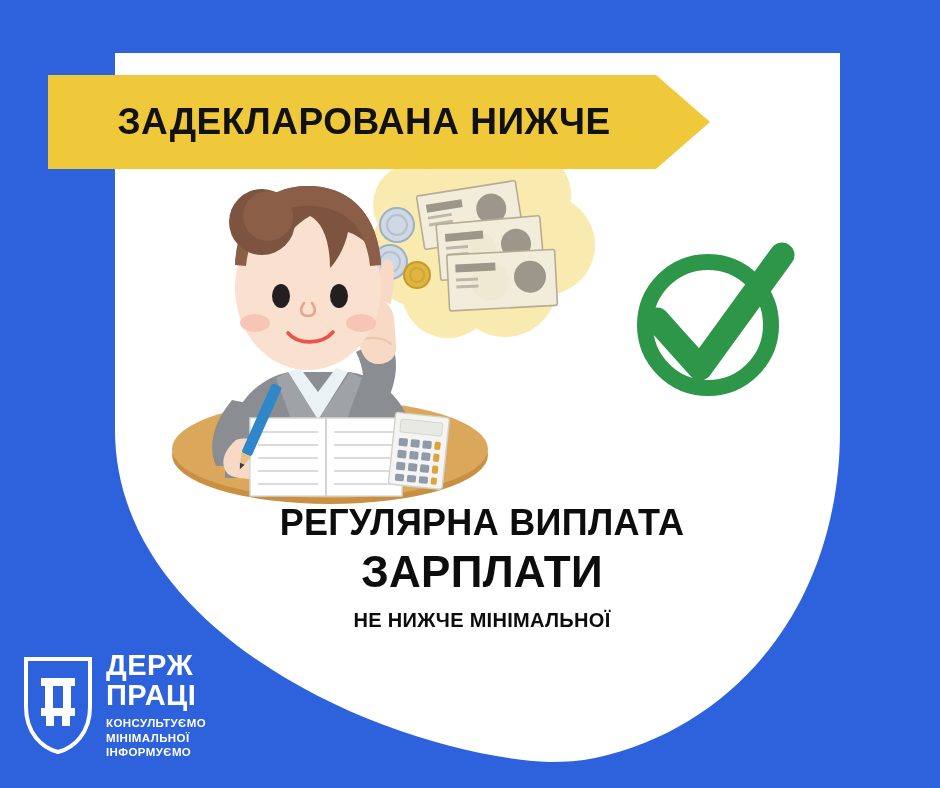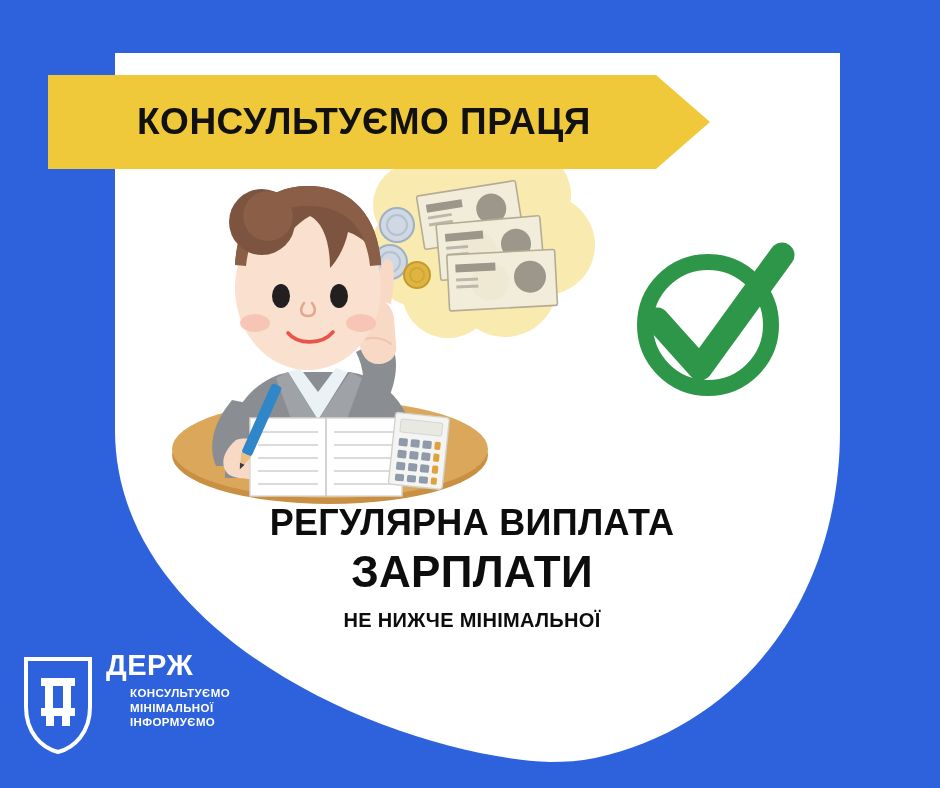--- a/index.html
+++ b/index.html
@@ -53,21 +53,21 @@
     letter-spacing: 0.5px;
     color: #111111;
     white-space: nowrap;
     padding-left: 22px;
     box-sizing: border-box;
   }
   
   #headline {
     position: absolute;
     z-index: 5;
-    left: 112px;
+    left: 122px;
     top: 500px;
     width: 720px;
     text-align: center;
     color: #0d0d0d;
     font-family: "Liberation Sans", sans-serif;
     font-weight: bold;
   }
   .hl1 { font-size: 36px; line-height: 46px; letter-spacing: 0.3px; }
   .hl2 { font-size: 44px; line-height: 52px; letter-spacing: 0.3px; }
   .hl3 { font-size: 20px; line-height: 44px; letter-spacing: 0.3px; }
@@ -87,21 +87,21 @@
     margin-left: 12px;
     color: #ffffff;
     font-family: "Liberation Sans", sans-serif;
   }
   .logo-word {
     font-weight: bold;
     font-size: 29px;
     line-height: 30px;
     letter-spacing: 0.5px;
   }
-  #logo-tagline { margin-top: 6px; margin-left: 24px; }
+  #logo-tagline { margin-top: 6px; }
   .tagline-line {
     font-weight: bold;
     font-size: 11.5px;
     line-height: 14.5px;
     letter-spacing: 0.4px;
   }
 </style>
 </head>
 <body>
 
@@ -250,41 +250,42 @@
 
   <svg class="layer" id="check-svg" viewBox="0 0 940 788" aria-hidden="true">
     <circle cx="708" cy="325" r="63" fill="none" stroke="#2e9648" stroke-width="16"></circle>
     <path d="M657,320 L700,368 L782,255" fill="none" stroke="#2e9648" stroke-width="25" stroke-linecap="round" stroke-linejoin="round"></path>
   </svg>
 
   <div id="banner">
     <svg id="banner-shape" viewBox="0 0 662 94" aria-hidden="true">
       <path d="M0,0 L608,0 L662,47 L608,94 L0,94 Z" fill="#f0c93a"></path>
     </svg>
-    <div id="banner-label">КОНСУЛЬТУЄМО ПРАЦЯ</div>
+    <div id="banner-label">ЗАДЕКЛАРОВАНА НИЖЧЕ</div>
   </div>
 
   <div id="headline">
     <div class="hl1">РЕГУЛЯРНА ВИПЛАТА</div>
     <div class="hl2">ЗАРПЛАТИ</div>
     <div class="hl3">НЕ НИЖЧЕ МІНІМАЛЬНОЇ</div>
   </div>
 
   <div id="logo">
     <svg id="logo-shield" viewBox="0 0 72 100" aria-hidden="true">
       <path d="M4,4 L68,4 L68,52 C68,78 52,93 36,97 C20,93 4,78 4,52 Z" fill="none" stroke="#ffffff" stroke-width="4"></path>
       <rect x="19" y="23" width="34" height="8" fill="#ffffff"></rect>
       <rect x="23" y="31" width="8" height="22" fill="#ffffff"></rect>
       <rect x="41" y="31" width="8" height="22" fill="#ffffff"></rect>
       <rect x="19" y="53" width="34" height="8" fill="#ffffff"></rect>
       <rect x="24" y="61" width="8" height="10" fill="#ffffff"></rect>
       <rect x="40" y="61" width="8" height="10" fill="#ffffff"></rect>
     </svg>
     <div id="logo-text">
       <div class="logo-word">ДЕРЖ</div>
+      <div class="logo-word">ПРАЦІ</div>
       <div id="logo-tagline">
         <div class="tagline-line">КОНСУЛЬТУЄМО</div>
         <div class="tagline-line">МІНІМАЛЬНОЇ</div>
         <div class="tagline-line">ІНФОРМУЄМО</div>
       </div>
     </div>
   </div>
 
 </div>
 

